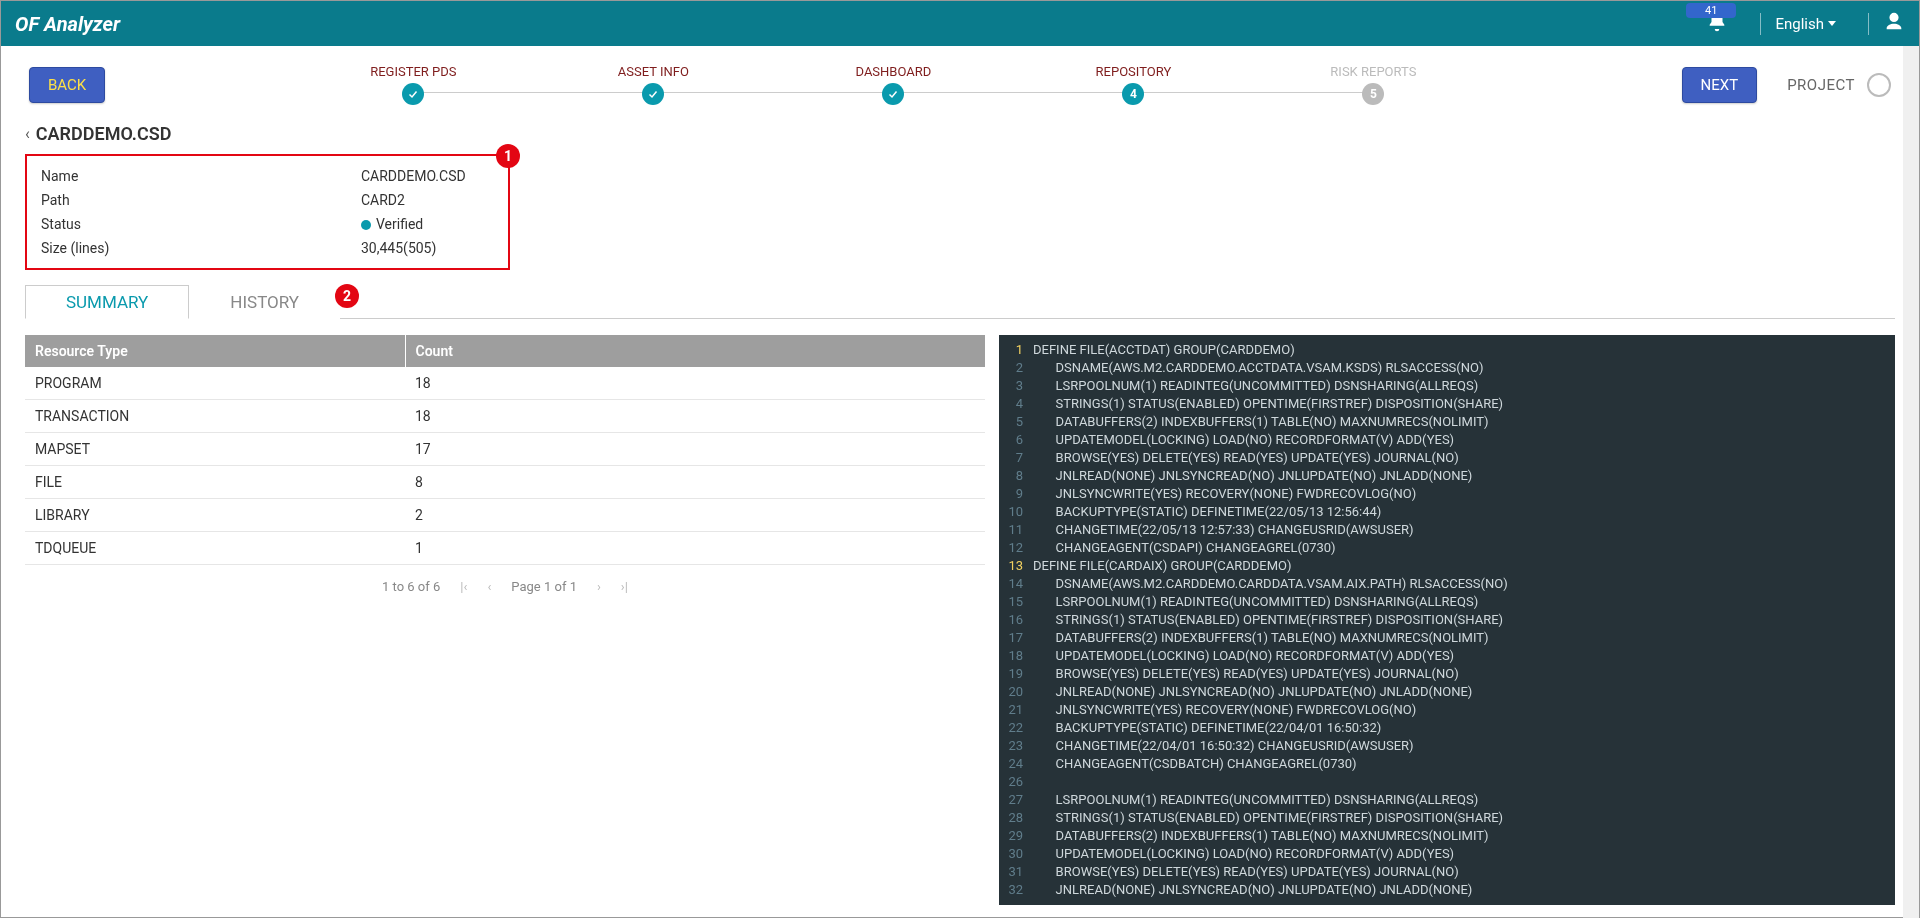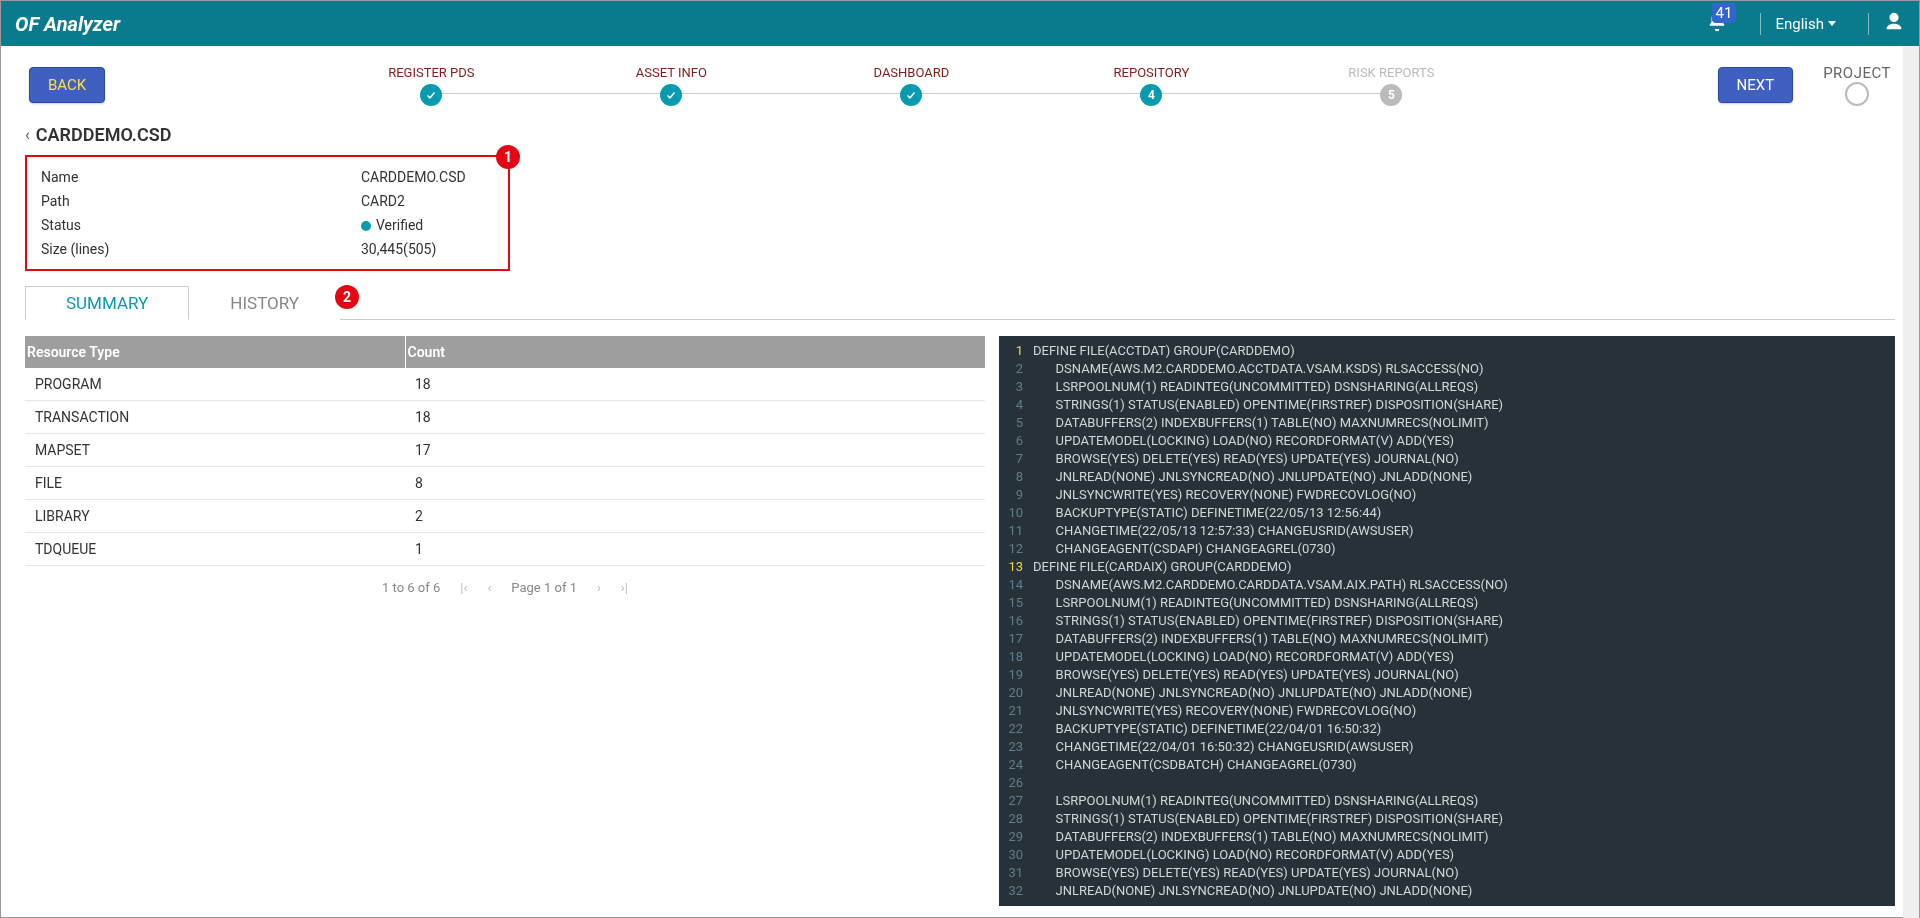--- a/index.html
+++ b/index.html
@@ -4,21 +4,21 @@
 <style>
 * { margin: 0; padding: 0; box-sizing: border-box; font-family: -apple-system, BlinkMacSystemFont, "Segoe UI", Roboto, Arial, sans-serif; }
 body { background: #fff; width: 1920px; height: 918px; overflow: hidden; border: 1px solid #999; }
 
 
 .topbar { height: 45px; background: linear-gradient(to bottom, #0a7b8c 0%, #0a7b8c 100%); display: flex; align-items: center; padding: 0 14px; color: #fff; }
 .topbar .brand { font-style: italic; font-weight: bold; font-size: 20px; }
 .topbar .spacer { flex: 1; }
 .topbar .bell { position: relative; margin-right: 18px; }
 .topbar .bell svg { width: 22px; height: 22px; fill: #fff; }
-.topbar .badge { position: absolute; top: -8px; right: -8px; background: #3366cc; color: #fff; font-size: 15px; border-radius: 4px; padding: 1px 4px; }
+.topbar .badge { position: absolute; top: -8px; right: -8px; background: #3366cc; color: #fff; font-size: 11px; border-radius: 4px; padding: 1px 19px; }
 .topbar .lang { font-size: 15px; margin-right: 18px; display: flex; align-items: center; gap: 4px; }
 .topbar .lang .caret { width: 0; height: 0; border-left: 4px solid transparent; border-right: 4px solid transparent; border-top: 5px solid #fff; }
 .topbar .divider { width: 1px; height: 22px; background: rgba(255,255,255,.5); margin: 0 14px; }
 .topbar .user svg { width: 22px; height: 22px; fill: #fff; }
 
 
 .wizard-row { display: flex; align-items: center; padding: 18px 28px 8px; }
 .btn { border-radius: 4px; padding: 8px 18px; font-size: 15px; cursor: pointer; border: 1px solid transparent; }
 .btn-back { background: #3f5fc1; color: #fde047; border-color: #2d4aa0; box-shadow: 0 1px 2px rgba(0,0,0,.2); }
 .btn-next { background: #3f5fc1; color: #fff; border-color: #2d4aa0; box-shadow: 0 1px 2px rgba(0,0,0,.2); }
@@ -26,21 +26,21 @@
 .step { display: flex; flex-direction: column; align-items: center; position: relative; width: 240px; }
 .step .label { font-size: 13px; color: #7f1d1d; margin-bottom: 4px; white-space: nowrap; }
 .step.muted .label { color: #bbb; }
 .step .dot { width: 22px; height: 22px; border-radius: 50%; display: flex; align-items: center; justify-content: center; background: #0a9aad; color: #fff; font-size: 12px; z-index: 2; }
 .step .dot.num { font-weight: bold; }
 .step.muted .dot { background: #bbb; }
 .step .line { position: absolute; top: 28px; left: 50%; width: 100%; height: 1px; background: #ccc; z-index: 1; }
 .step:last-child .line { display: none; }
 .step .dot svg { width: 12px; height: 12px; stroke: #fff; stroke-width: 3; fill: none; }
 
-.project-lbl { display: flex; align-items: center; gap: 0; margin-left: 30px; flex-direction: column; }
+.project-lbl { display: flex; align-items: center; gap: 12px; margin-left: 30px; }
 .project-lbl .txt { font-size: 15px; color: #666; letter-spacing: .5px; }
 .project-lbl .circle { width: 24px; height: 24px; border: 2px solid #bbb; border-radius: 50%; }
 
 
 .content { padding: 10px 24px 0; }
 .page-title-row { display: flex; align-items: center; gap: 6px; margin-bottom: 10px; }
 .page-title-row .chev { color: #555; font-size: 16px; }
 .page-title-row .title { font-size: 18px; font-weight: 600; color: #333; }
 
 .info-box { border: 2px solid #e30613; position: relative; padding: 8px 14px; width: 485px; }
@@ -58,21 +58,21 @@
 .tab-callout-wrap { position: relative; }
 .callout-2 { top: 0px; left: 310px; }
 
 
 .cols { display: flex; gap: 14px; margin-top: 16px; }
 .col-left { width: 960px; }
 .col-right { flex: 1; }
 
 
 .tbl { width: 100%; border-collapse: collapse; font-size: 14px; }
-.tbl thead th { background: #9e9e9e; color: #fff; text-align: left; padding: 8px 2px; font-weight: 600; }
+.tbl thead th { background: #9e9e9e; color: #fff; text-align: left; padding: 8px 10px; font-weight: 600; }
 .tbl thead th:first-child { border-right: 1px solid #fff; width: 380px;}
 .tbl tbody td { padding: 8px 10px; border-bottom: 1px solid #e6e6e6; color: #333; }
 .pager { display: flex; align-items: center; justify-content: center; gap: 20px; font-size: 13px; color: #888; padding: 14px 0; }
 .pager .nav { color: #bbb; cursor: pointer; }
 
 
 .code-panel { background: #263238; color: #eee; font-family: "Consolas","Courier New",monospace; font-size: 13px; height: 570px; overflow: hidden; padding: 6px 0; }
 .code-line { display: flex; white-space: pre; line-height: 18px; }
 .code-line .ln { width: 34px; text-align: right; color: #607d8b; padding-right: 10px; flex-shrink: 0; }
 .code-line .tx { color: #cfd8dc; }

